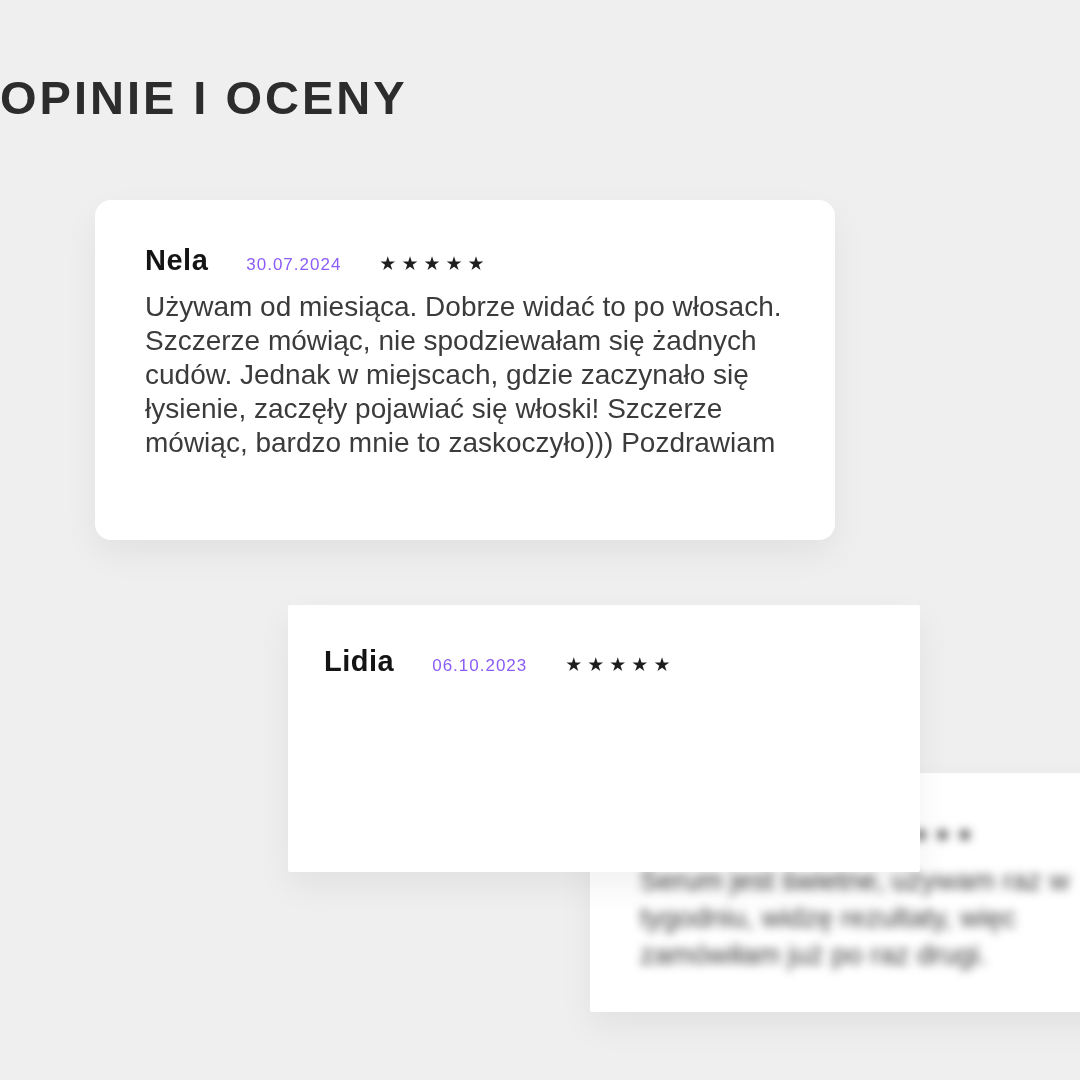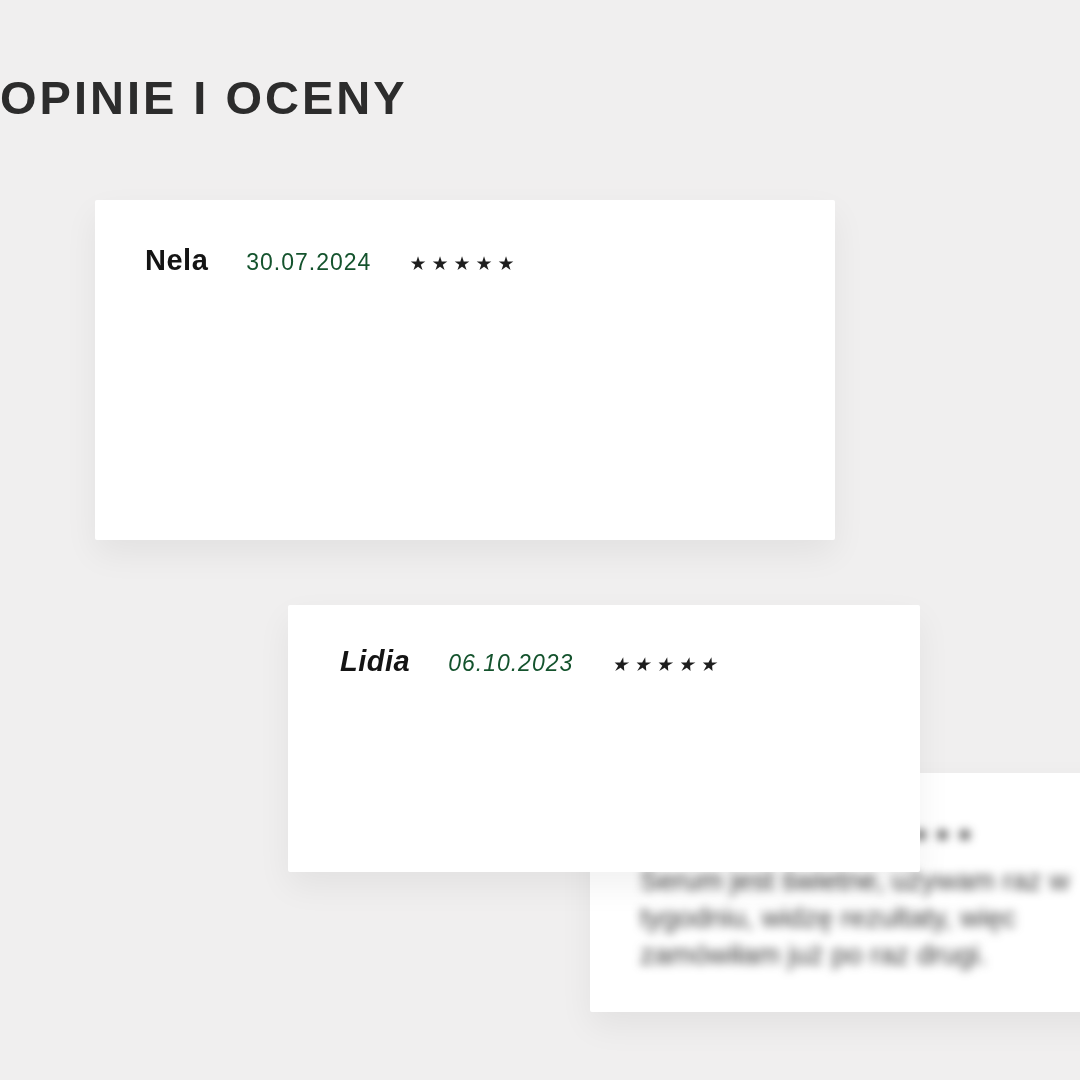--- a/index.html
+++ b/index.html
@@ -34,51 +34,51 @@
     box-shadow: 0 14px 34px rgba(0, 0, 0, 0.06);
     box-sizing: border-box;
   }
   .card-1 {
     left: 95px;
     top: 200px;
     width: 740px;
     height: 340px;
     padding: 44px 50px;
     z-index: 2;
+    border-radius: 16px;
   }
   .card-2 {
     left: 288px;
     top: 605px;
     width: 632px;
     height: 267px;
-    padding: 40px 52px;
+    padding: 40px 36px;
     z-index: 3;
-    font-style: italic;
   }
   .card-3 {
     left: 590px;
     top: 773px;
     width: 580px;
     height: 239px;
     padding: 50px 50px 0 50px;
     z-index: 1;
   }
   .card-head {
     display: flex;
     align-items: baseline;
   }
   .reviewer-name {
     font-size: 29px;
     font-weight: 700;
     color: #141414;
     letter-spacing: 0.5px;
   }
   .review-date {
-    font-size: 23px;
-    color: #14532d;
+    font-size: 17px;
+    color: #8b5cf6;
     letter-spacing: 1px;
     margin-left: 38px;
   }
   .star-rating {
     font-size: 19px;
     color: #1e1e1e;
     letter-spacing: 5px;
     margin-left: 38px;
     white-space: nowrap;
   }
@@ -106,20 +106,21 @@
 <div class="canvas">
 
   <h1 class="page-title">OPINIE I OCENY</h1>
 
   <div class="card card-1">
     <div class="card-head">
       <span class="reviewer-name">Nela</span>
       <span class="review-date">30.07.2024</span>
       <span class="star-rating">★★★★★</span>
     </div>
+    <p class="review-text">Używam od miesiąca. Dobrze widać to po włosach. Szczerze mówiąc, nie spodziewałam się żadnych cudów. Jednak w miejscach, gdzie zaczynało się łysienie, zaczęły pojawiać się włoski! Szczerze mówiąc, bardzo mnie to zaskoczyło))) Pozdrawiam</p>
   </div>
 
   <div class="card card-3">
     <div class="blur-wrap">
       <div class="card-head">
         <span class="star-rating">★★★★★</span>
       </div>
       <p class="review-text">Serum jest świetne, używam raz w tygodniu, widzę rezultaty, więc zamówiłam już po raz drugi.</p>
     </div>
   </div>

